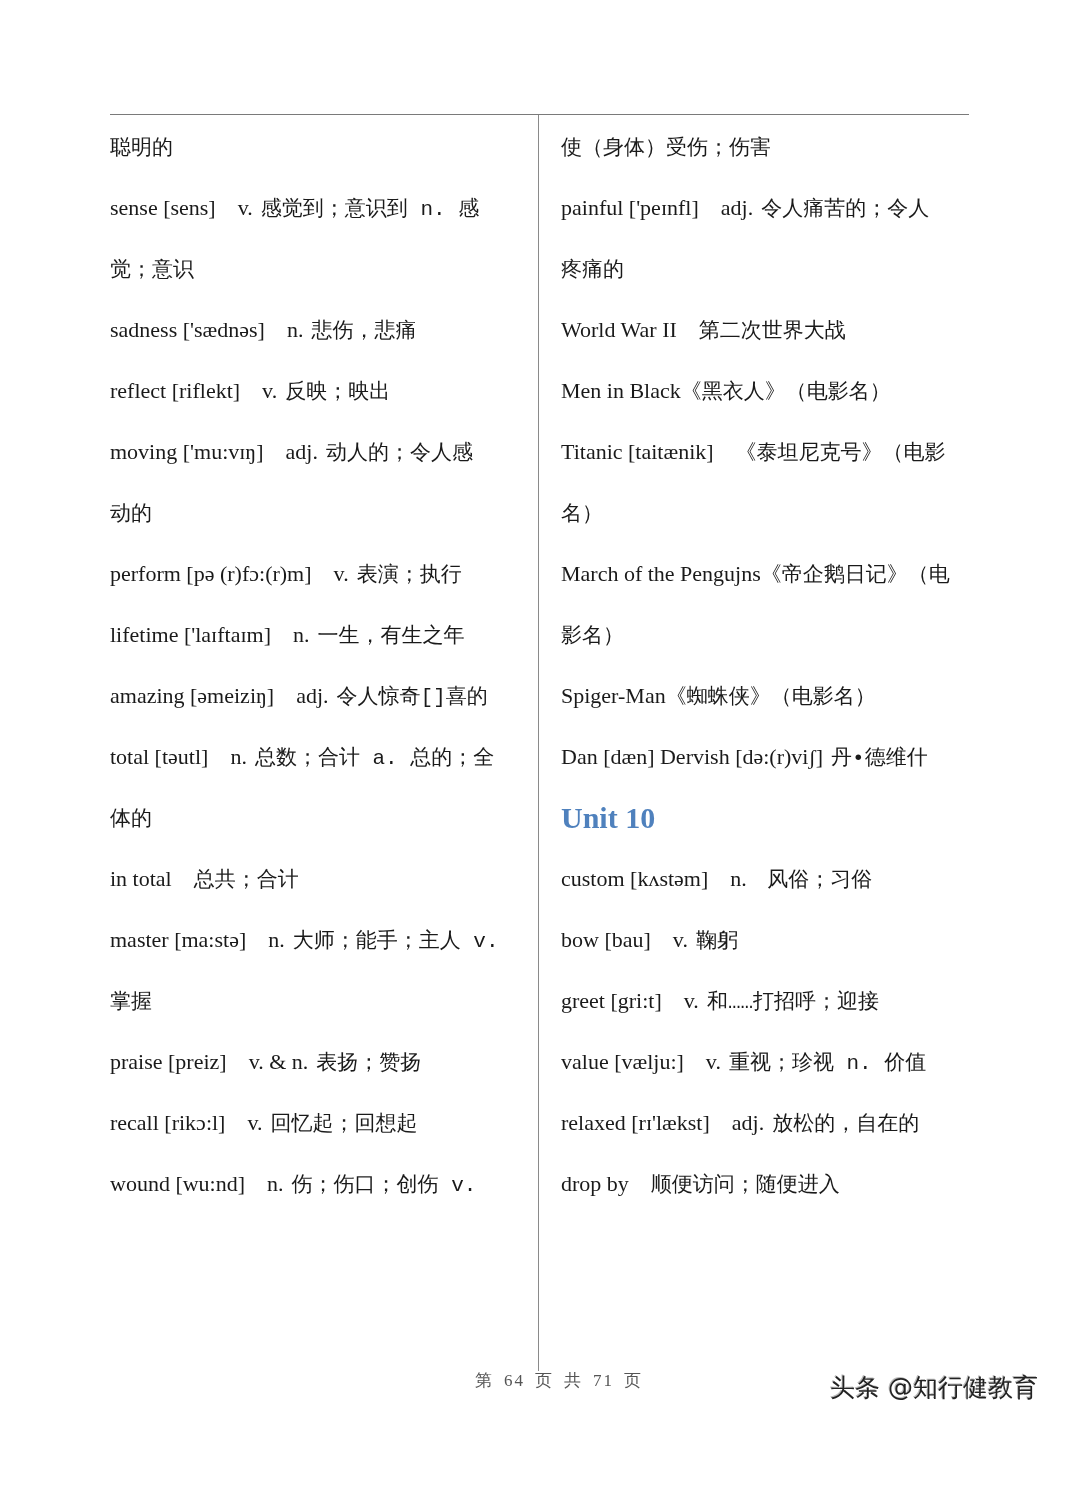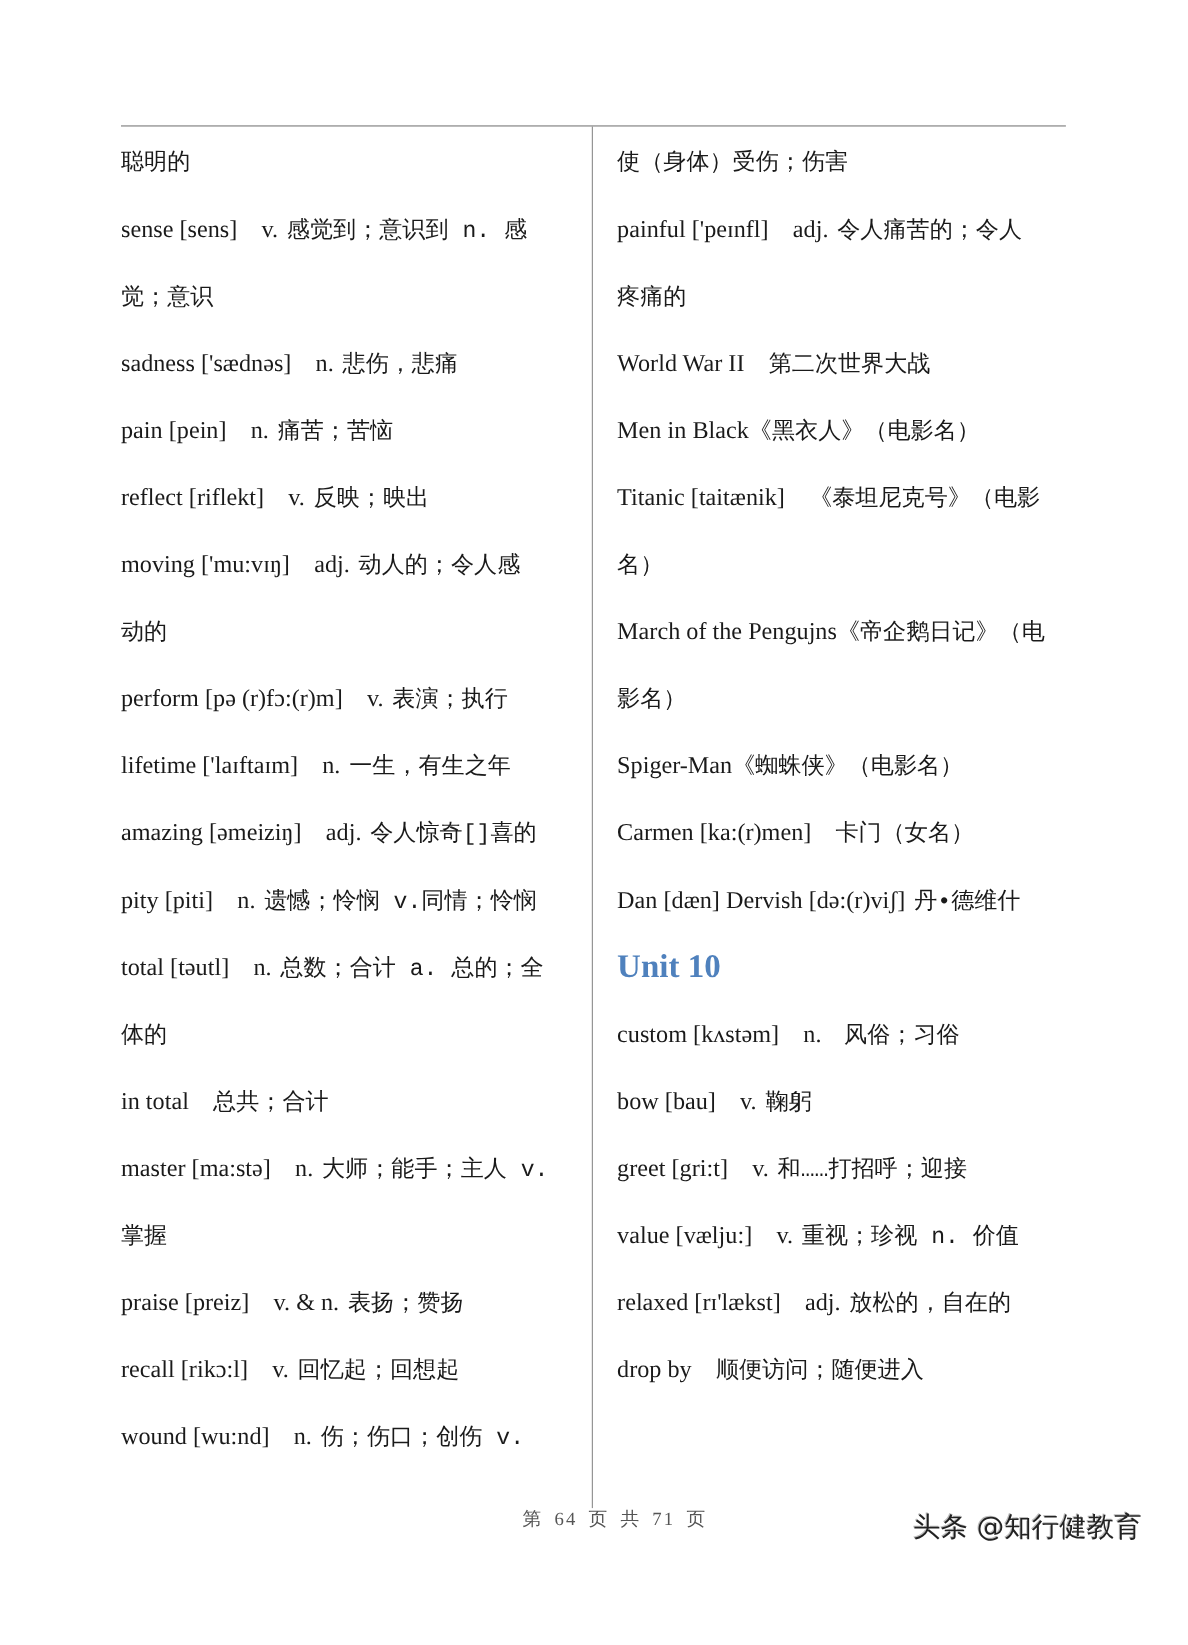--- a/index.html
+++ b/index.html
@@ -81,49 +81,46 @@
 <body>
 
 <div class="top-rule"></div>
 <div class="col-divider"></div>
 
 <div class="column col-left" id="col-left">
     <div class="line"><span class="zh">聪明的</span></div>
     <div class="line"><span class="en">sense</span> <span class="en">[sens]</span><span class="gap"></span><span class="en">v.</span><span class="gap-s"></span><span class="zh">感觉到；意识到  n. 感</span></div>
     <div class="line"><span class="zh">觉；意识</span></div>
     <div class="line"><span class="en">sadness</span> <span class="en">['sædnəs]</span><span class="gap"></span><span class="en">n.</span><span class="gap-s"></span><span class="zh">悲伤，悲痛</span></div>
-    <div class="line"><span class="en">pain</span> <span class="en">[pein]</span><span class="gap"></span><span class="en">n.</span><span class="gap-s"></span><span class="zh">痛苦；苦恼</span></div>
     <div class="line"><span class="en">reflect</span> <span class="en">[riflekt]</span><span class="gap"></span><span class="en">v.</span><span class="gap-s"></span><span class="zh">反映；映出</span></div>
     <div class="line"><span class="en">moving</span> <span class="en">['mu:vɪŋ]</span><span class="gap"></span><span class="en">adj.</span><span class="gap-s"></span><span class="zh">动人的；令人感</span></div>
     <div class="line"><span class="zh">动的</span></div>
     <div class="line"><span class="en">perform</span> <span class="en">[pə (r)fɔ:(r)m]</span><span class="gap"></span><span class="en">v.</span><span class="gap-s"></span><span class="zh">表演；执行</span></div>
     <div class="line"><span class="en">lifetime</span> <span class="en">['laɪftaɪm]</span><span class="gap"></span><span class="en">n.</span><span class="gap-s"></span><span class="zh">一生，有生之年</span></div>
     <div class="line"><span class="en">amazing</span> <span class="en">[əmeiziŋ]</span><span class="gap"></span><span class="en">adj.</span><span class="gap-s"></span><span class="zh">令人惊奇[]喜的</span></div>
-    <div class="line"><span class="en">pity</span> <span class="en">[piti]</span><span class="gap"></span><span class="en">n.</span><span class="gap-s"></span><span class="zh">遗憾；怜悯  v.同情；怜悯</span></div>
     <div class="line"><span class="en">total</span> <span class="en">[təutl]</span><span class="gap"></span><span class="en">n.</span><span class="gap-s"></span><span class="zh">总数；合计  a. 总的；全</span></div>
     <div class="line"><span class="zh">体的</span></div>
     <div class="line"><span class="en">in total</span><span class="gap"></span><span class="zh">总共；合计</span></div>
     <div class="line"><span class="en">master</span> <span class="en">[ma:stə]</span><span class="gap"></span><span class="en">n.</span><span class="gap-s"></span><span class="zh">大师；能手；主人  v.</span></div>
     <div class="line"><span class="zh">掌握</span></div>
     <div class="line"><span class="en">praise</span> <span class="en">[preiz]</span><span class="gap"></span><span class="en">v. &amp; n.</span><span class="gap-s"></span><span class="zh">表扬；赞扬</span></div>
     <div class="line"><span class="en">recall</span> <span class="en">[rikɔ:l]</span><span class="gap"></span><span class="en">v.</span><span class="gap-s"></span><span class="zh">回忆起；回想起</span></div>
     <div class="line"><span class="en">wound</span> <span class="en">[wu:nd]</span><span class="gap"></span><span class="en">n.</span><span class="gap-s"></span><span class="zh">伤；伤口；创伤    v.</span></div>
   </div>
 <div class="column col-right" id="col-right">
     <div class="line"><span class="zh">使（身体）受伤；伤害</span></div>
     <div class="line"><span class="en">painful</span> <span class="en">['peɪnfl]</span><span class="gap"></span><span class="en">adj.</span><span class="gap-s"></span><span class="zh">令人痛苦的；令人</span></div>
     <div class="line"><span class="zh">疼痛的</span></div>
     <div class="line"><span class="en">World War II</span><span class="gap"></span><span class="zh">第二次世界大战</span></div>
     <div class="line"><span class="en">Men in Black</span><span class="zh">《黑衣人》（电影名）</span></div>
     <div class="line"><span class="en">Titanic</span> <span class="en">[taitænik]</span><span class="gap"></span><span class="zh">《泰坦尼克号》（电影</span></div>
     <div class="line"><span class="zh">名）</span></div>
     <div class="line"><span class="en">March of the Pengujns</span><span class="zh">《帝企鹅日记》（电</span></div>
     <div class="line"><span class="zh">影名）</span></div>
     <div class="line"><span class="en">Spiger-Man</span><span class="zh">《蜘蛛侠》（电影名）</span></div>
-    <div class="line"><span class="en">Carmen</span> <span class="en">[ka:(r)men]</span><span class="gap"></span><span class="zh">卡门（女名）</span></div>
     <div class="line"><span class="en">Dan [dæn] Dervish</span> <span class="en">[də:(r)viʃ]</span><span class="gap-s"></span><span class="zh">丹•德维什</span></div>
     <div class="line"><span class="unit-heading">Unit 10</span></div>
     <div class="line"><span class="en">custom</span> <span class="en">[kʌstəm]</span><span class="gap"></span><span class="en">n.</span><span class="gap-s"></span><span class="zh">  风俗；习俗</span></div>
     <div class="line"><span class="en">bow</span> <span class="en">[bau]</span><span class="gap"></span><span class="en">v.</span><span class="gap-s"></span><span class="zh">鞠躬</span></div>
     <div class="line"><span class="en">greet</span> <span class="en">[gri:t]</span><span class="gap"></span><span class="en">v.</span><span class="gap-s"></span><span class="zh">和……打招呼；迎接</span></div>
     <div class="line"><span class="en">value</span> <span class="en">[vælju:]</span><span class="gap"></span><span class="en">v.</span><span class="gap-s"></span><span class="zh">重视；珍视  n. 价值</span></div>
     <div class="line"><span class="en">relaxed</span> <span class="en">[rɪ'lækst]</span><span class="gap"></span><span class="en">adj.</span><span class="gap-s"></span><span class="zh">放松的，自在的</span></div>
     <div class="line"><span class="en">drop by</span><span class="gap"></span><span class="zh">顺便访问；随便进入</span></div>
   </div>
 

